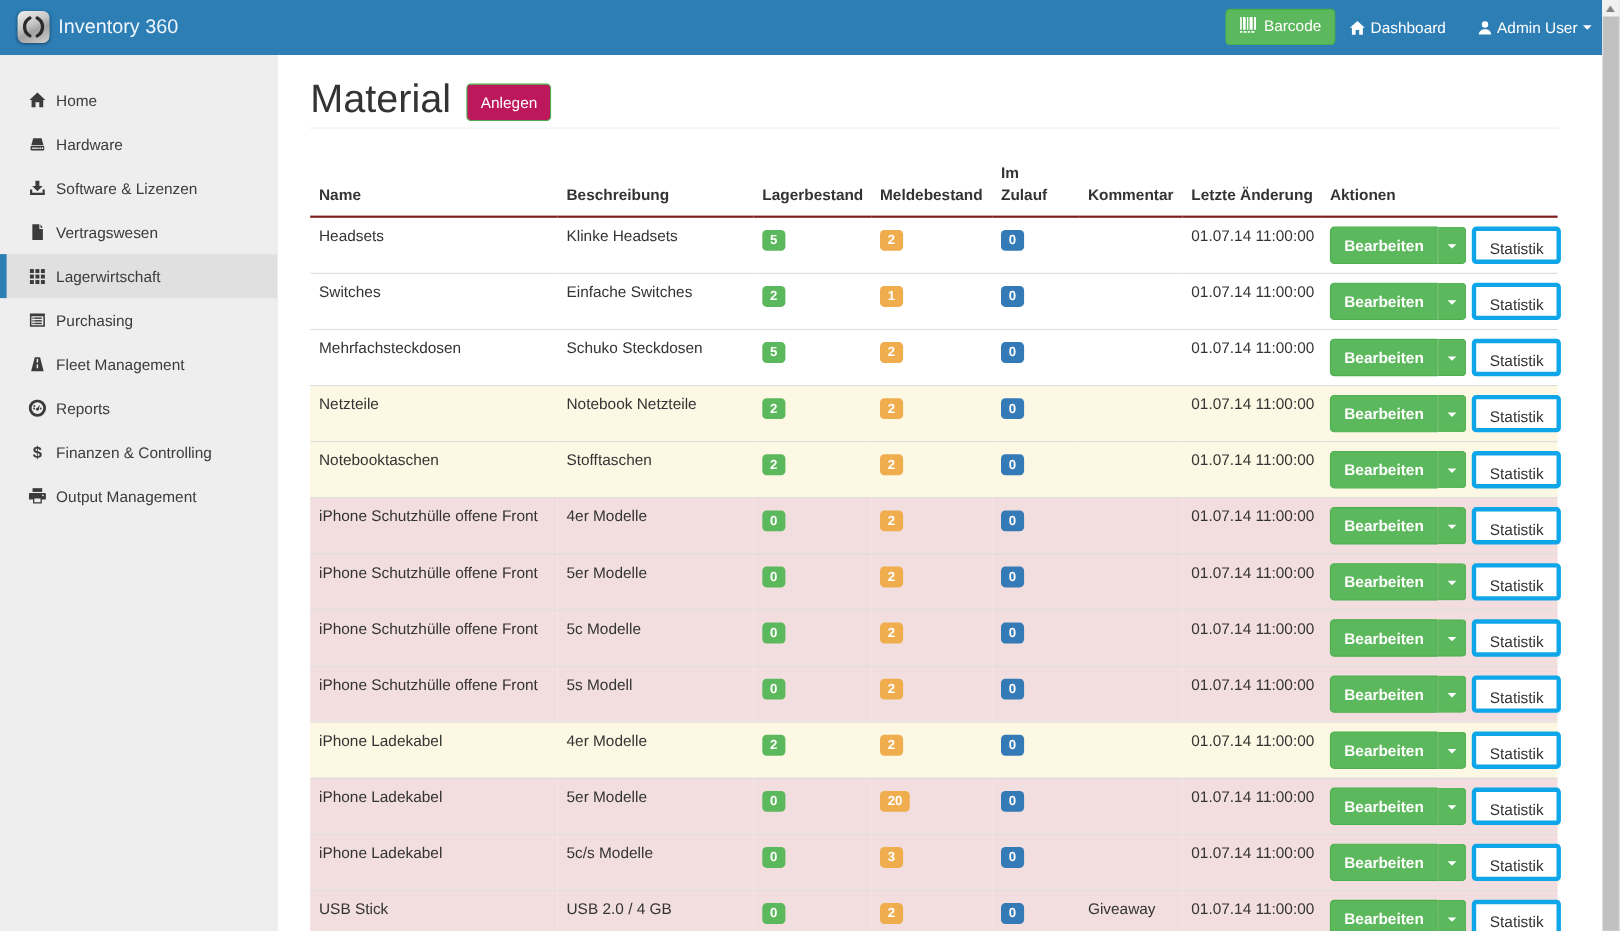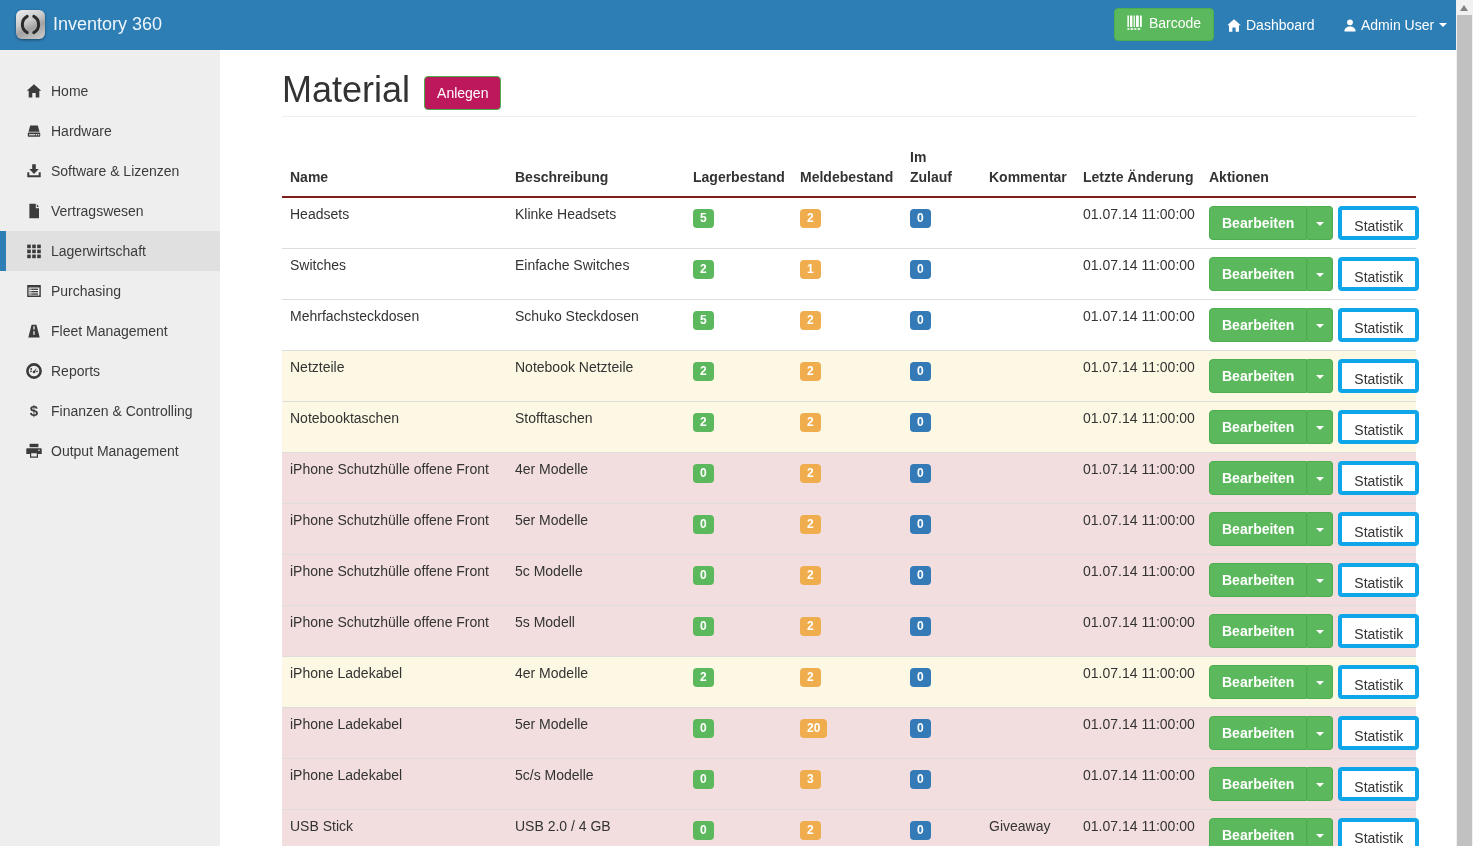--- a/index.html
+++ b/index.html
@@ -14,21 +14,21 @@
 .logo { width:29px; height:29px; border-radius:6px; background:linear-gradient(155deg,#efefef 0%,#c9c9c9 40%,#a2a2a2 60%,#cfcfcf 100%); box-shadow:0 1px 3px rgba(0,0,0,.45); margin-right:8px; display:flex; align-items:center; justify-content:center; }
 .nav-right { position:absolute; left:0; top:0; width:1456px; height:50px; color:#fff; }
 .npos { position:absolute; top:0; height:50px; display:flex; align-items:center; }
 .search { position:absolute; left:918px; top:8px; width:177px; height:33px; border:1px solid #fff; border-radius:4px; background:#fff; color:#999; font-size:14px; padding:6px 11px; font-family:"Liberation Sans",sans-serif; outline:none; }
 .search::placeholder { color:#999; opacity:1; }
 .btn-barcode { position:absolute; left:1114px; top:8px; height:33px; background:#5cb85c; border:1px solid #4cae4c; border-radius:4px; color:#fff; font-size:14px; padding:6px 12px; display:flex; align-items:flex-start; }
 .btn-barcode svg { margin-right:6px; }
 .nav-item { display:flex; align-items:center; font-size:14px; color:#fff; }
 .nav-item svg { margin-right:4px; }
 .caret { display:inline-block; width:0; height:0; border-left:4px solid transparent; border-right:4px solid transparent; border-top:4px solid #fff; margin-left:5px; }
-.sidebar { position:fixed; top:50px; left:0; width:220px; height:796px; background:#eeeeee; z-index:30; }
+.sidebar { position:fixed; top:50px; left:0; width:252px; height:796px; background:#eeeeee; z-index:30; }
 .sidebar ul { list-style:none; padding-top:21px; }
 .sidebar li a { display:flex; align-items:center; height:40px; padding-left:26px; color:#3b3b3b; text-decoration:none; font-size:14px; }
 .sidebar li.active a { background:#e0e0e0; border-left:6px solid #2d7eb5; padding-left:20px; }
 .ic { width:16px; height:16px; margin-right:9px; display:inline-flex; align-items:center; justify-content:center; flex:none; }
 .content { position:absolute; top:50px; left:243px; width:1213px; background:#fff; padding:0 39px; }
 h1 { font-size:36px; font-weight:400; color:#333; margin-top:20px; padding-bottom:6px; border-bottom:1px solid #eee; line-height:40px; }
 .btn-anlegen { display:inline-block; font-size:14px; font-weight:400; background:#be185d; border:1px solid #4cae4c; color:#fff; border-radius:4px; padding:6px 12px; vertical-align:middle; margin-left:4px; position:relative; top:1px; line-height:20px; }
 table { width:1134px; table-layout:fixed; border-collapse:collapse; margin-top:23px; }
 th { text-align:left; font-weight:bold; font-size:14px; padding:8px; vertical-align:bottom; border-bottom:2px solid #7f1d1d; line-height:1.42857; }
 td { padding:8px; border-top:1px solid #ddd; vertical-align:top; font-size:14px; height:51px; }

